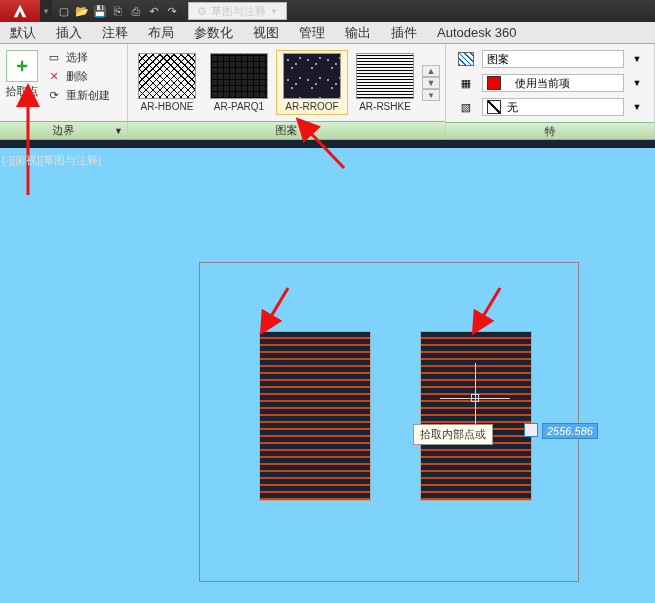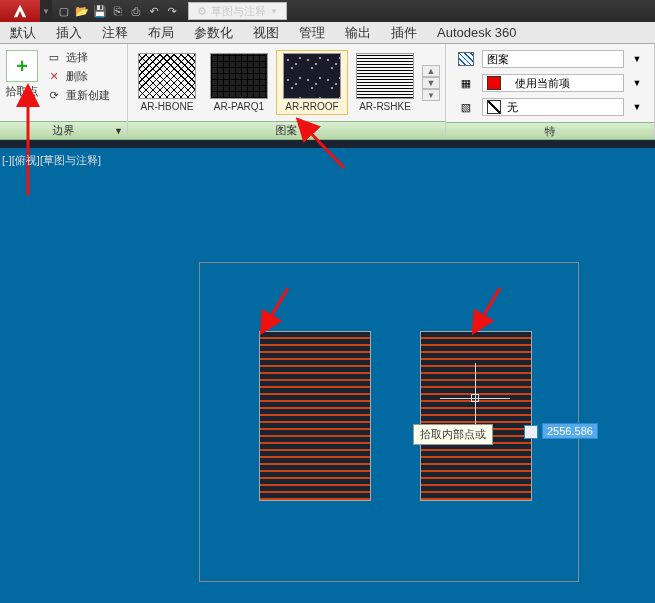--- a/index.html
+++ b/index.html
@@ -48,33 +48,33 @@
 .props-panel { flex: 1; }
 .prop-row { display: flex; align-items: center; gap: 6px; font-size: 11px; padding: 2px 6px; }
 .prop-row .picon { width: 20px; height: 16px; display: flex; align-items: center; justify-content: center; }
 .prop-row .pfield { flex: 1; border: 1px solid #bbb; background: #fff; height: 18px; padding: 0 4px; display: flex; align-items: center; }
 .prop-row .darrow { width: 14px; font-size: 9px; text-align: center; }
 .red-sq { width: 14px; height: 14px; background: #e00; border: 1px solid #333; }
 .none-sq { width: 14px; height: 14px; border: 1px solid #333; background: linear-gradient(to top right, transparent 45%, #000 45% 55%, transparent 55%); }
 .hatch-ic { width: 16px; height: 14px; background: repeating-linear-gradient(45deg, #06c 0 1px, transparent 1px 4px); border: 1px solid #666; }
 
 .vp-label { position: absolute; left: 2px; top: 153px; color: #ddd; font-size: 11px; z-index: 5; }
-.viewport { position: absolute; left: 0; top: 148px; right: 0; bottom: 0; background: #0369a1; }
+.viewport { position: absolute; left: 0; top: 148px; right: 0; bottom: 0; background: #7dd3fc; }
 
 .sel-frame { position: absolute; border: 1px solid #888; }
 .hatch-rect { position: absolute; background: repeating-linear-gradient(0deg, #c41 0 2px, #1a2332 2px 7px); border: 1px solid #aaa; }
 .hatch-rect::after { content:''; position:absolute; inset:0; background: repeating-linear-gradient(0deg, transparent 0 3px, #1a2332 3px 4px, transparent 4px 7px); opacity: 0.4; }
 
 .crosshair { position: absolute; pointer-events: none; }
 .crosshair .h { position: absolute; width: 70px; height: 1px; background: #ddd; top: 0; left: -35px; }
 .crosshair .v { position: absolute; height: 70px; width: 1px; background: #ddd; left: 0; top: -35px; }
 .crosshair .box { position: absolute; width: 8px; height: 8px; border: 1px solid #ddd; left: -4px; top: -4px; }
 
 .tooltip { position: absolute; background: #ffe; border: 1px solid #999; font-size: 11px; padding: 2px 6px; color: #333; }
-.coord-box { position: absolute; display: flex; align-items: flex-end; gap: 4px; }
+.coord-box { position: absolute; display: flex; align-items: flex-start; gap: 4px; font-style: italic; }
 .coord-icon { width: 14px; height: 14px; border: 1px solid #38c; background: #eef; }
 .coord-val { background: #5ae; color: #fff; font-size: 11px; padding: 1px 4px; border: 1px solid #38c; }
 
 .red-arrow { position: absolute; pointer-events: none; }
 .red-arrow svg { overflow: visible; }
 </style>
 </head>
 <body>
 
 <div class="titlebar">

